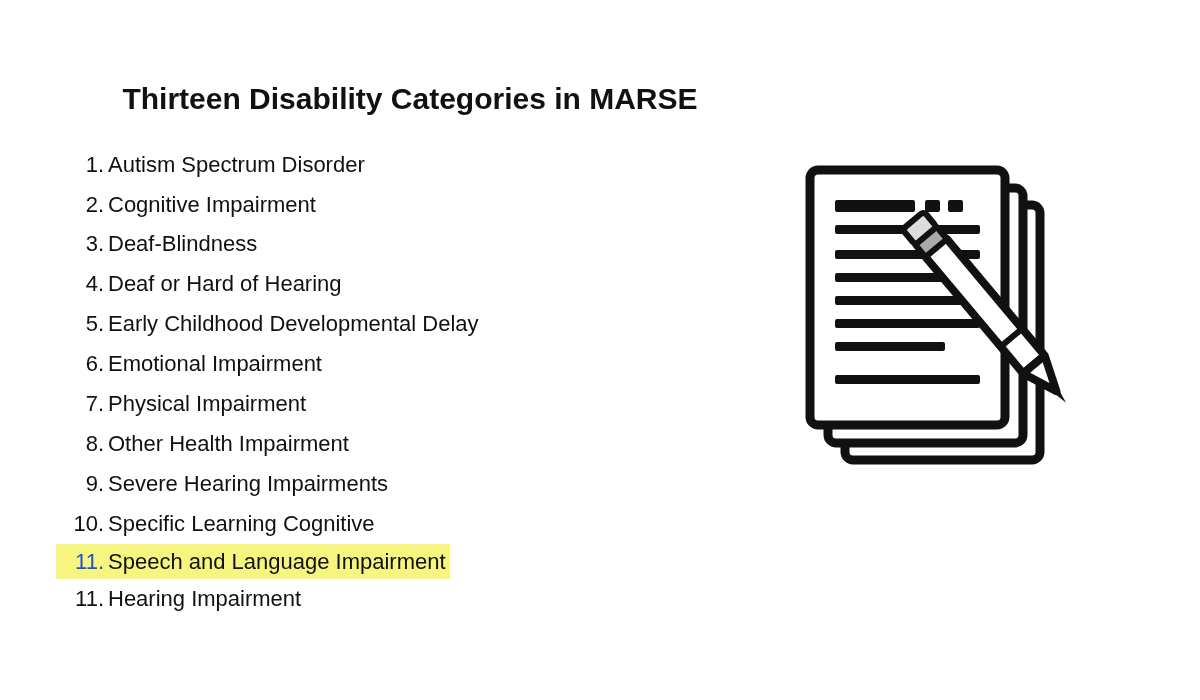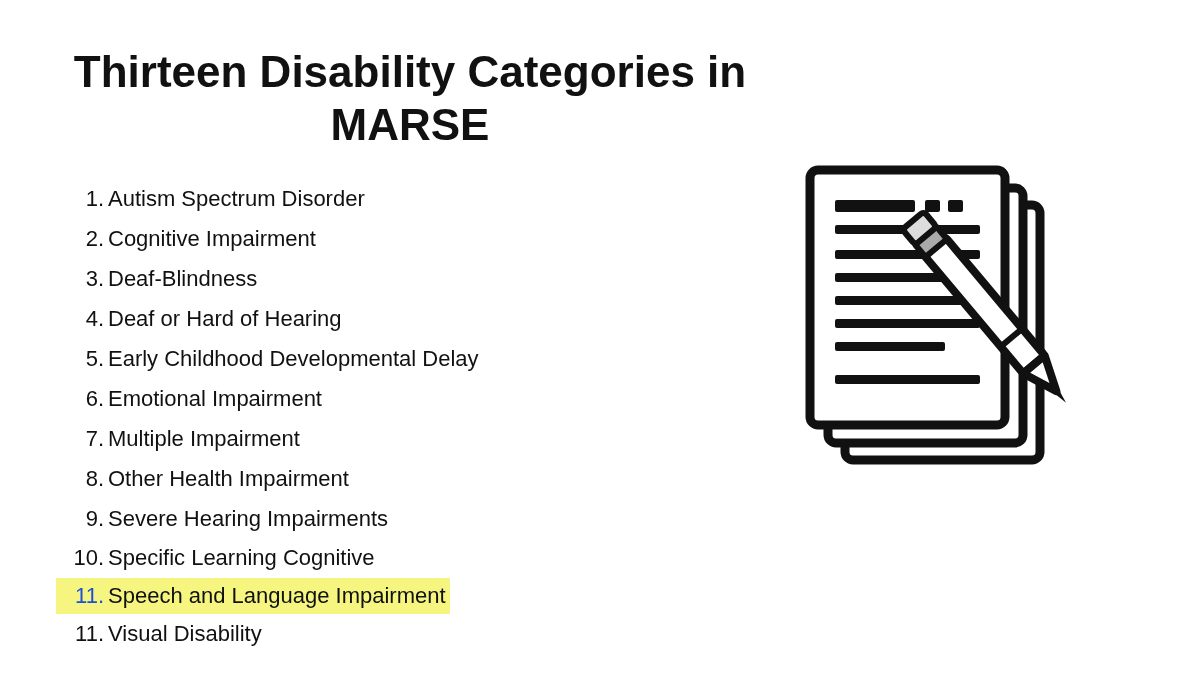--- a/index.html
+++ b/index.html
@@ -29,21 +29,21 @@
       padding: 30px 60px;
     }
 
     .left-section {
       flex: 1;
       display: flex;
       flex-direction: column;
     }
 
     .title {
-      font-size: 44px;
+      font-size: 30px;
       font-weight: 900;
       color: #111111;
       margin-bottom: 28px;
       text-align: center;
       line-height: 1.2;
     }
 
     .list-container {
       list-style: none;
       padding: 0;
@@ -114,36 +114,36 @@
           <span class="num">4.</span>
           <span>Deaf or Hard of Hearing</span>
         </li><li class="list-item">
           <span class="num">5.</span>
           <span>Early Childhood Developmental Delay</span>
         </li><li class="list-item">
           <span class="num">6.</span>
           <span>Emotional Impairment</span>
         </li><li class="list-item">
           <span class="num">7.</span>
-          <span>Multiple Impairment</span>
+          <span>Physical Impairment</span>
         </li><li class="list-item">
           <span class="num">8.</span>
           <span>Other Health Impairment</span>
         </li><li class="list-item">
           <span class="num">9.</span>
           <span>Severe Hearing Impairments</span>
         </li><li class="list-item">
           <span class="num">10.</span>
           <span>Specific Learning Cognitive</span>
         </li><li class="list-item highlighted">
           <span class="num">11.</span>
           <span>Speech and Language Impairment</span>
         </li><li class="list-item">
           <span class="num">11.</span>
-          <span>Visual Disability</span>
+          <span>Hearing Impairment</span>
         </li></ol>
   </div>
 
   <div class="right-section">
     <div class="icon-wrapper">
       <svg width="340" height="380" viewBox="0 0 340 380" xmlns="http://www.w3.org/2000/svg">
 
         <rect x="55" y="45" width="195" height="255" rx="8" ry="8" fill="white" stroke="#111" stroke-width="9"></rect>
 
         <rect x="38" y="28" width="195" height="255" rx="8" ry="8" fill="white" stroke="#111" stroke-width="9"></rect>

